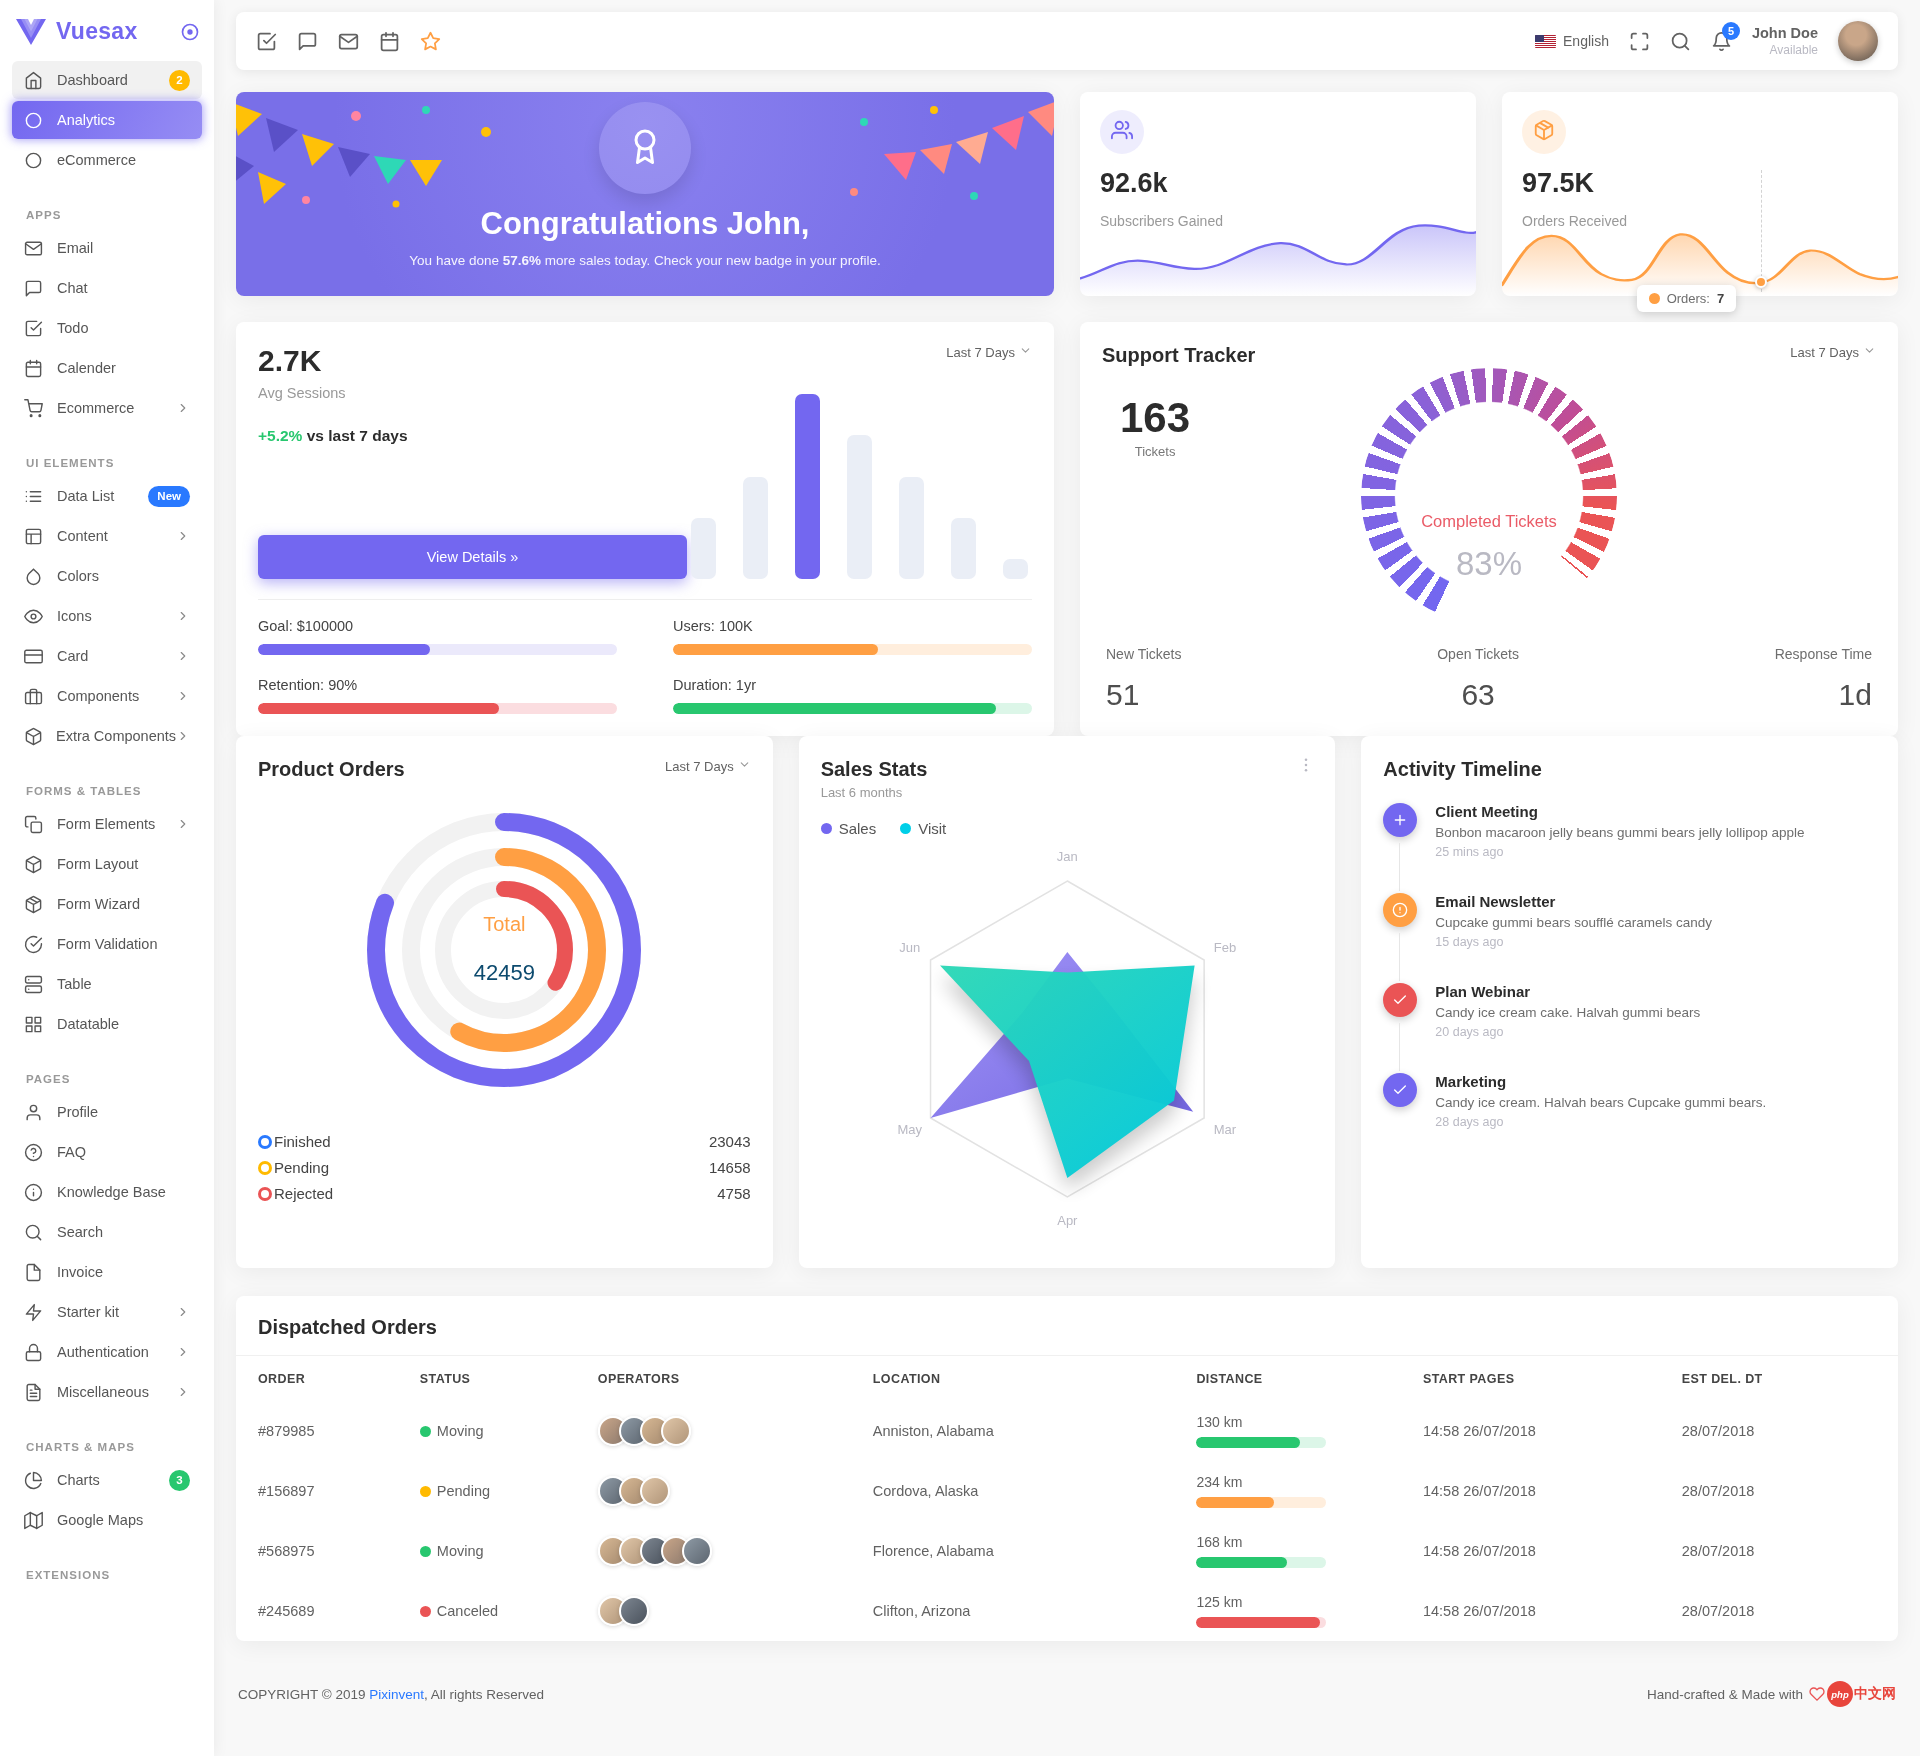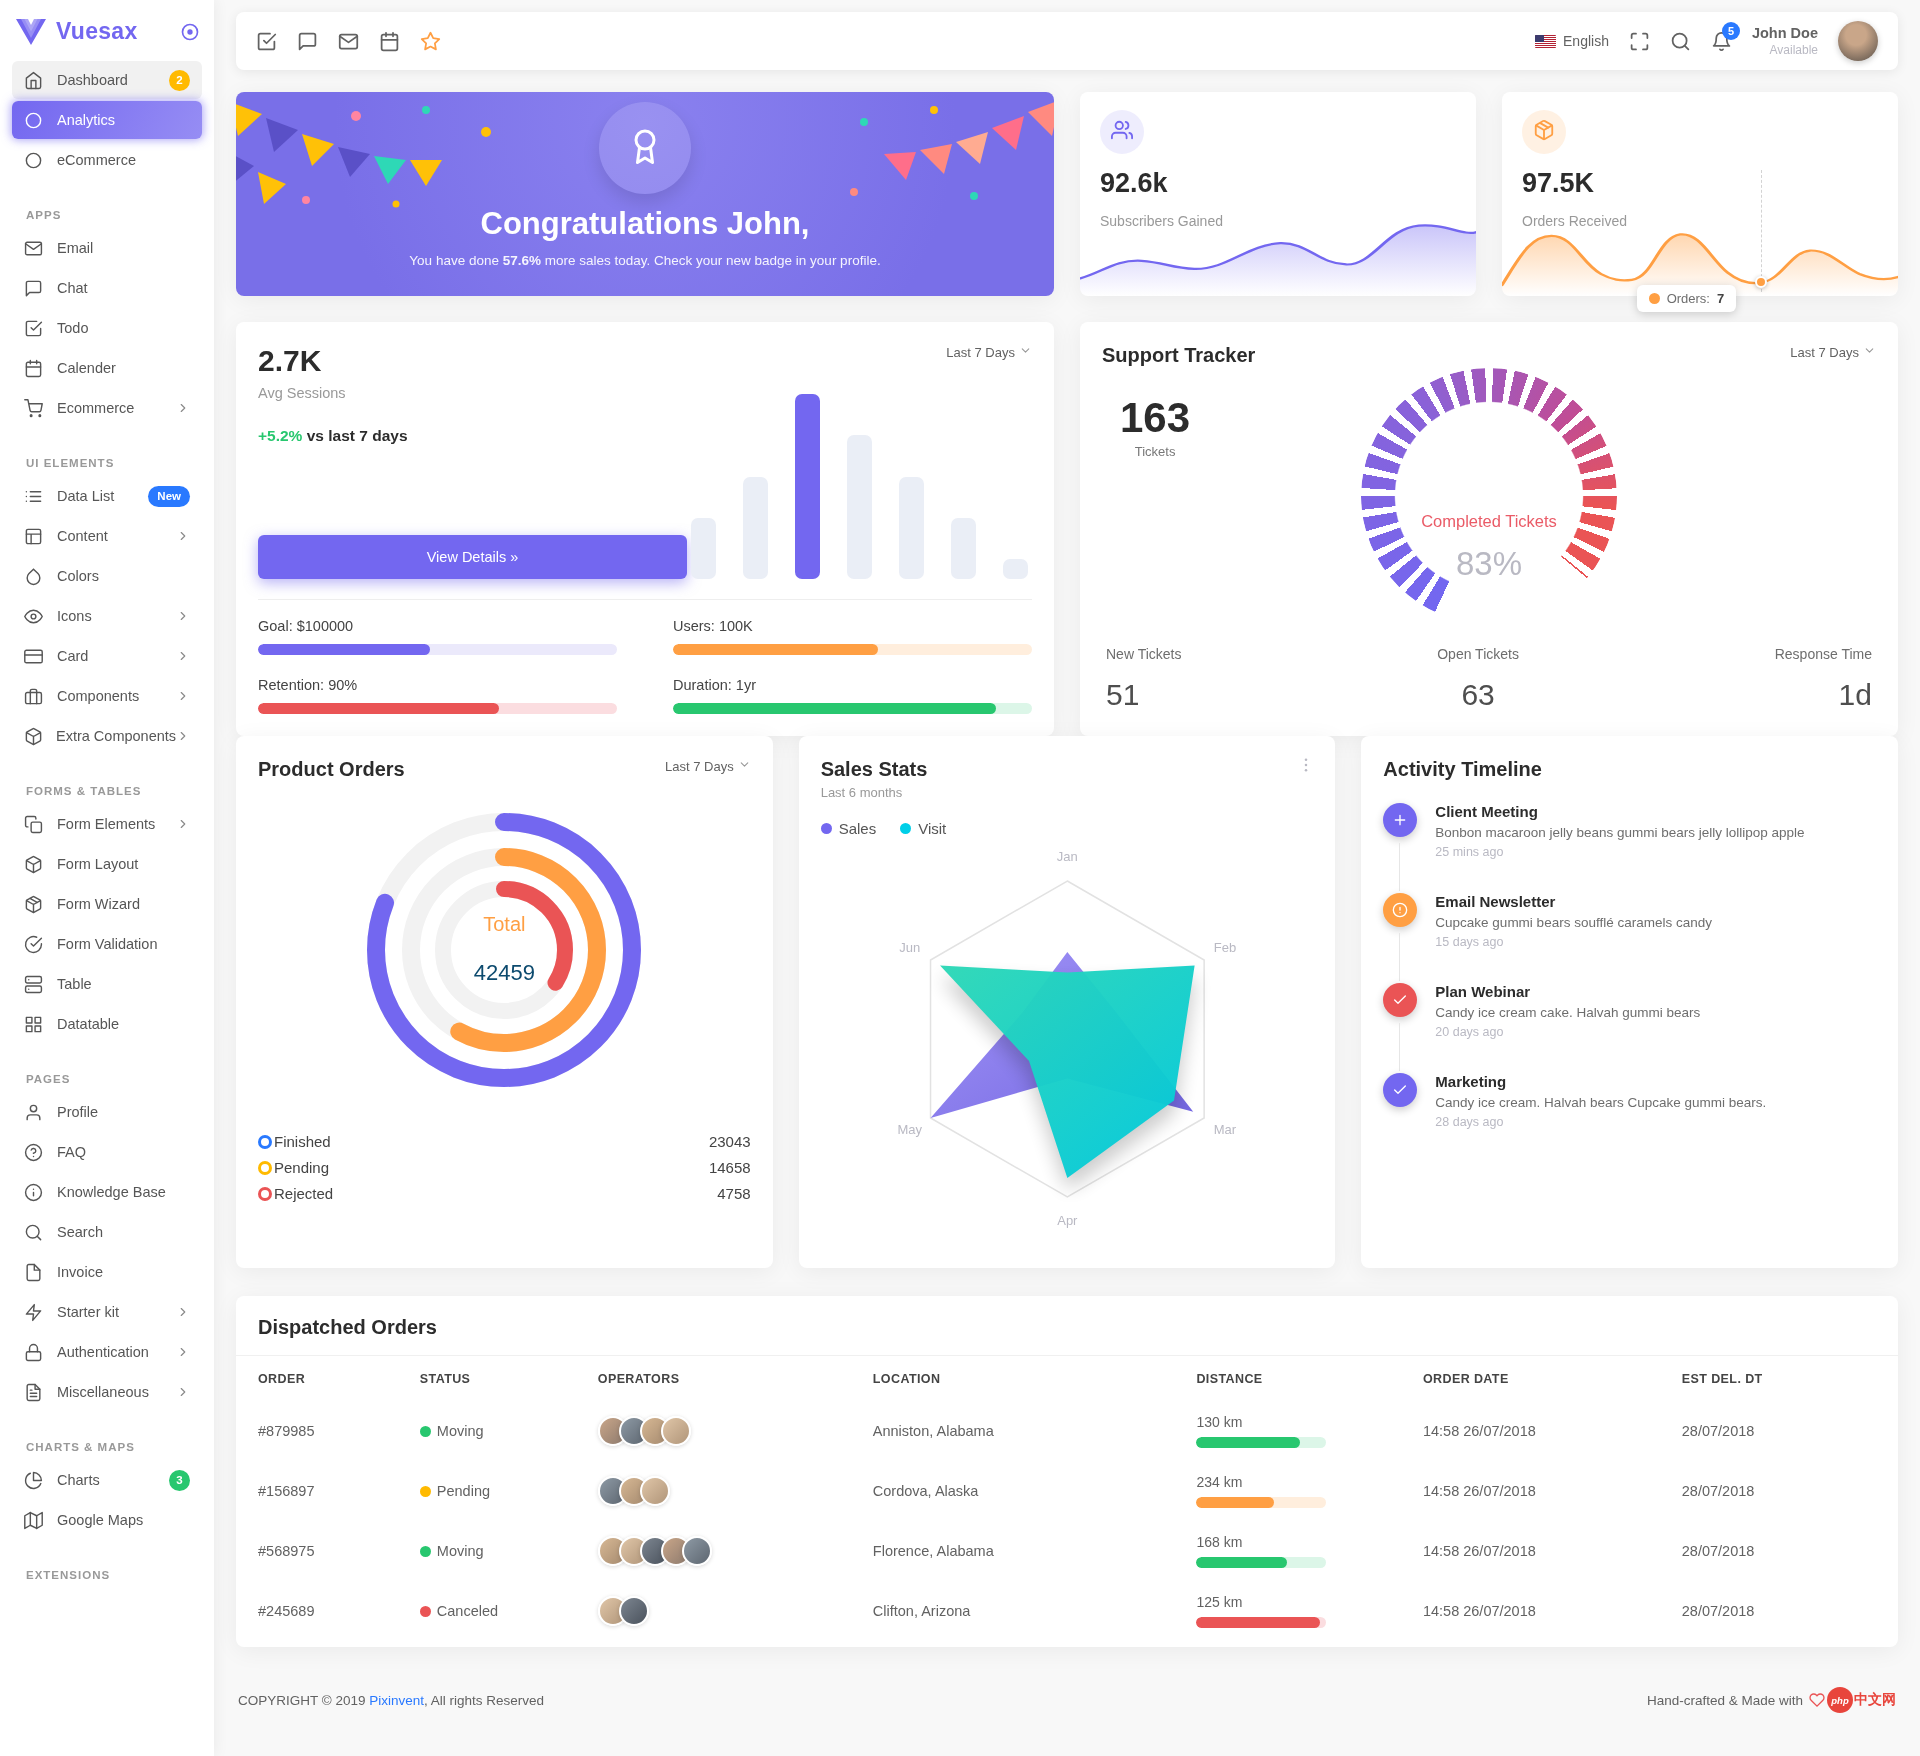--- a/index.html
+++ b/index.html
@@ -192,21 +192,21 @@
     content:''; position:absolute; left:16px; top:40px; bottom:2px; width:1px; background:#e6e6e6;
   }
   .tl-dot { position:absolute; left:0; top:0; width:34px; height:34px; border-radius:50%;
     display:flex; align-items:center; justify-content:center; color:#fff;
     box-shadow:0 3px 8px rgba(0,0,0,.2); }
   .tl-dot svg { width:16px; height:16px; }
   .tl-title { font-size:15px; font-weight:700; color:#2c2c2c; }
   .tl-desc { font-size:13.5px; color:#6e6e6e; margin-top:5px; }
   .tl-time { font-size:12.5px; color:#b9b9c3; margin-top:5px; }
   
-  .table-card { margin-top:28px; padding-bottom:6px; }
+  .table-card { margin-top:28px; }
   .table-title { padding:20px 22px 16px; }
   .t-grid { display:grid; grid-template-columns: 10% 11% 17% 20% 14% 16% 12%; align-items:center; padding:0 22px; }
   .t-head { border-top:1px solid #f0f0f0; height:46px; }
   .t-head span { font-size:12.5px; font-weight:700; color:#444; letter-spacing:.4px; }
   .t-row { height:60px; font-size:14.5px; color:#626262; }
   .status-cell { display:flex; align-items:center; gap:6px; }
   .status-dot { width:11px; height:11px; border-radius:50%; }
   .avatars { display:flex; }
   .op-av { width:30px; height:30px; border-radius:50%; border:2px solid #fff; margin-left:-9px;
     box-shadow:0 1px 4px rgba(0,0,0,.15); }
@@ -967,21 +967,21 @@
   </section>
 
   <section class="card table-card">
     <div class="table-title card-title">Dispatched Orders</div>
     <div class="t-grid t-head" id="t-head">
         <span>ORDER</span>
         <span>STATUS</span>
         <span>OPERATORS</span>
         <span>LOCATION</span>
         <span>DISTANCE</span>
-        <span>ORDER DATE</span>
+        <span>START PAGES</span>
         <span>EST DEL. DT</span>
       </div>
     <div id="t-body">
         <div class="t-grid t-row">
           <span>#879985</span>
           <span class="status-cell">
             <span class="status-dot" style="background: rgb(40, 199, 111);"></span>
             <span>Moving</span>
           </span>
           <span class="avatars">

